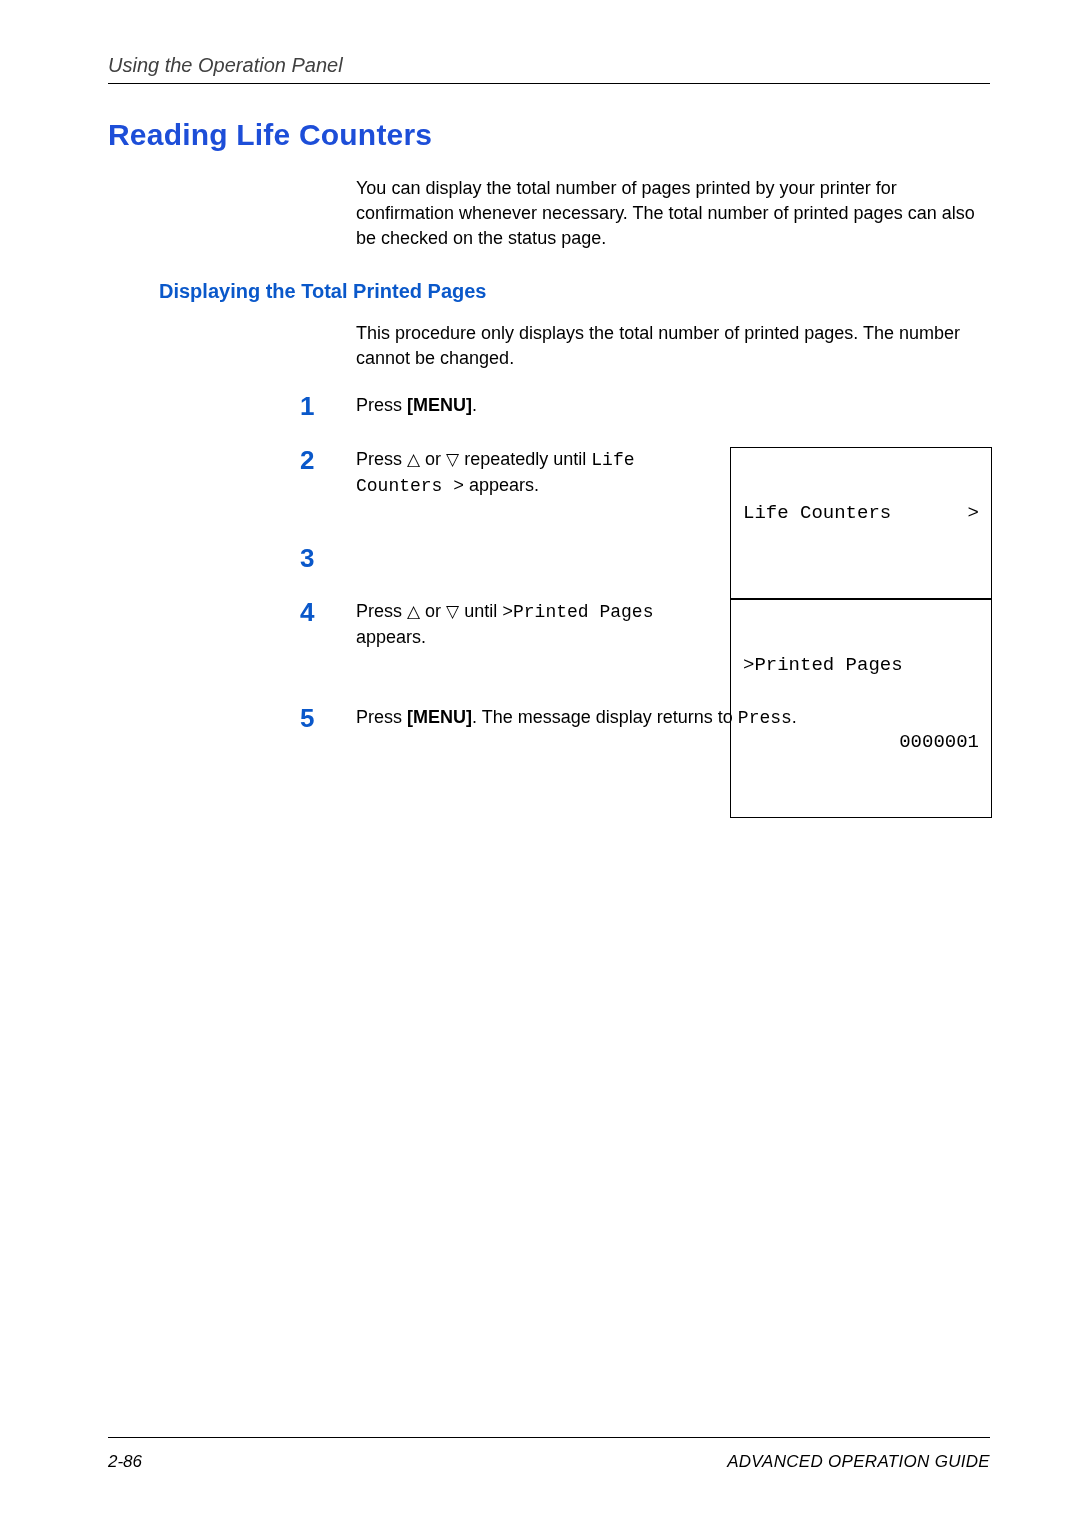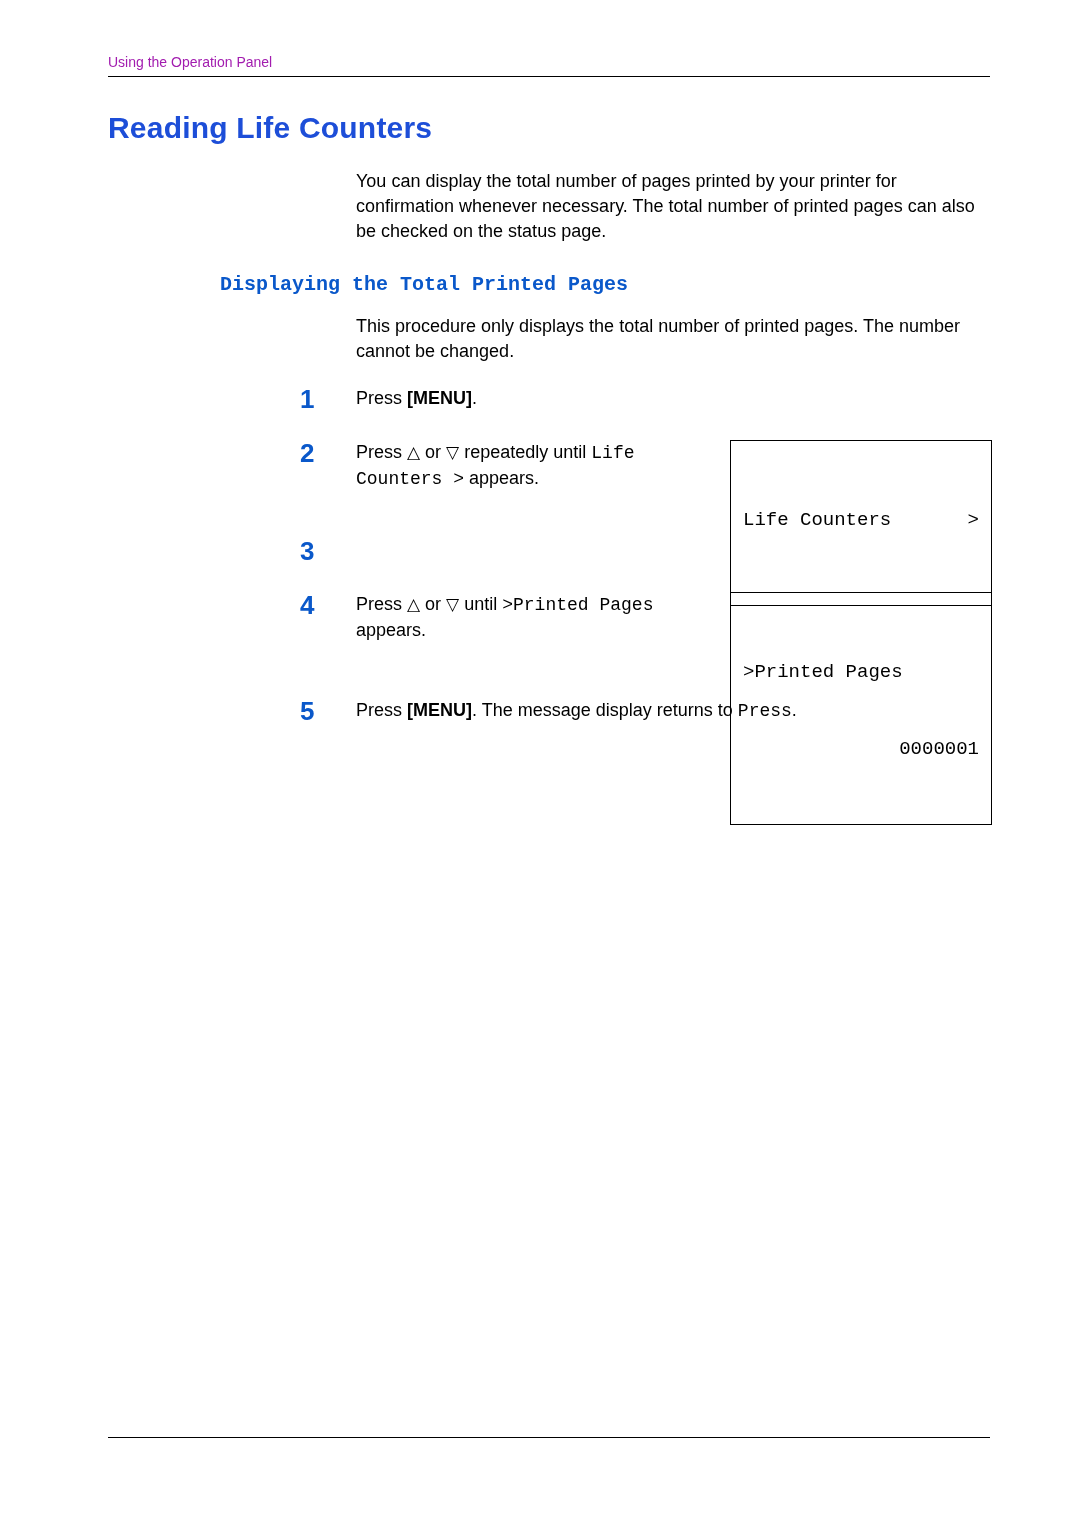--- a/index.html
+++ b/index.html
@@ -1,32 +1,32 @@
 <!DOCTYPE html>
 <html><head>
 <meta charset="utf-8">
 <style>
   * { box-sizing: border-box; margin: 0; padding: 0; }
   html, body { width: 1080px; height: 1528px; background: #fff; font-family: Arial, Helvetica, sans-serif; color: #000; }
   .page { width: 1080px; height: 1528px; position: relative; padding: 54px 90px 60px 108px; }
-  .running-head { font-size: 14px; color: #a21caf; margin-bottom: 6px; }
+  .running-head { font-style: italic; font-size: 20px; color: #404040; margin-bottom: 6px; }
   .top-rule { border: none; border-top: 1.5px solid #000; margin-bottom: 34px; }
   .h1 { color: #1d4ed8; font-size: 30px; font-weight: bold; letter-spacing: 0.2px; margin-bottom: 24px; }
   .intro-block { margin-left: 248px; font-size: 18px; line-height: 1.38; margin-bottom: 30px; }
-  .h2 { color: #0a58ca; font-size: 20px; font-weight: bold; margin-left: 112px; margin-bottom: 18px; font-family: Liberation Mono, monospace; }
+  .h2 { color: #0a58ca; font-size: 20px; font-weight: bold; margin-left: 51px; margin-bottom: 18px; }
   .intro-block2 { margin-left: 248px; font-size: 18px; line-height: 1.38; margin-bottom: 22px; }
   .steps { margin-left: 192px; }
   .step { display: flex; align-items: flex-start; margin-bottom: 28px; position: relative; }
   .num { color: #0a58ca; font-family: Arial, Helvetica, sans-serif; font-weight: bold; font-size: 26px; width: 56px; flex: none; line-height: 1; padding-top: 0; }
   .step-body { flex: 1; font-size: 18px; line-height: 1.38; padding-right: 0; position: relative; }
   .step-body .text { max-width: 310px; }
   .step-body .text-full { max-width: 560px; }
   .mono { font-family: "Courier New", Courier, monospace; font-size: 18px; }
   .bold { font-weight: bold; }
-  .display-box { position: absolute; right: -2px; top: 0; width: 262px; border: 1.5px solid #000; padding: 16px 12px 20px 12px; font-family: "Courier New", Courier, monospace; font-size: 19px; line-height: 1.35; white-space: pre; }
+  .display-box { position: absolute; right: -2px; top: 0; width: 262px; border: 1.5px solid #000; padding: 2px 12px 20px 12px; font-family: "Courier New", Courier, monospace; font-size: 19px; line-height: 1.35; white-space: pre; }
   .display-row1 { display: flex; justify-content: space-between; }
   .display-line2 { text-align: right; }
   .sym { font-family: Arial, sans-serif; font-size: 17px; display: inline-block; vertical-align: baseline; }
   .bottom-rule { position: absolute; left: 108px; right: 90px; bottom: 90px; border: none; border-top: 1.5px solid #000; }
   .footer { position: absolute; left: 108px; right: 90px; bottom: 56px; display: flex; justify-content: space-between; font-size: 17px; font-style: italic; }
   .footer .right { font-style: italic; letter-spacing: 0.3px; }
 </style>
 </head>
 <body>
 
@@ -91,14 +91,18 @@
       <div class="step-body">
         <span class="text-full">
           <span>Press </span><span class="bold">[MENU]</span><span>. The message display returns to </span><span class="mono">Press</span><span>.</span>
         </span>
       </div>
     </div>
 
   </div>
 
   <hr class="bottom-rule">
+  <div class="footer">
+    <span>2-86</span>
+    <span class="right">ADVANCED OPERATION GUIDE</span>
+  </div>
 
 </div>
 
 </body></html>

